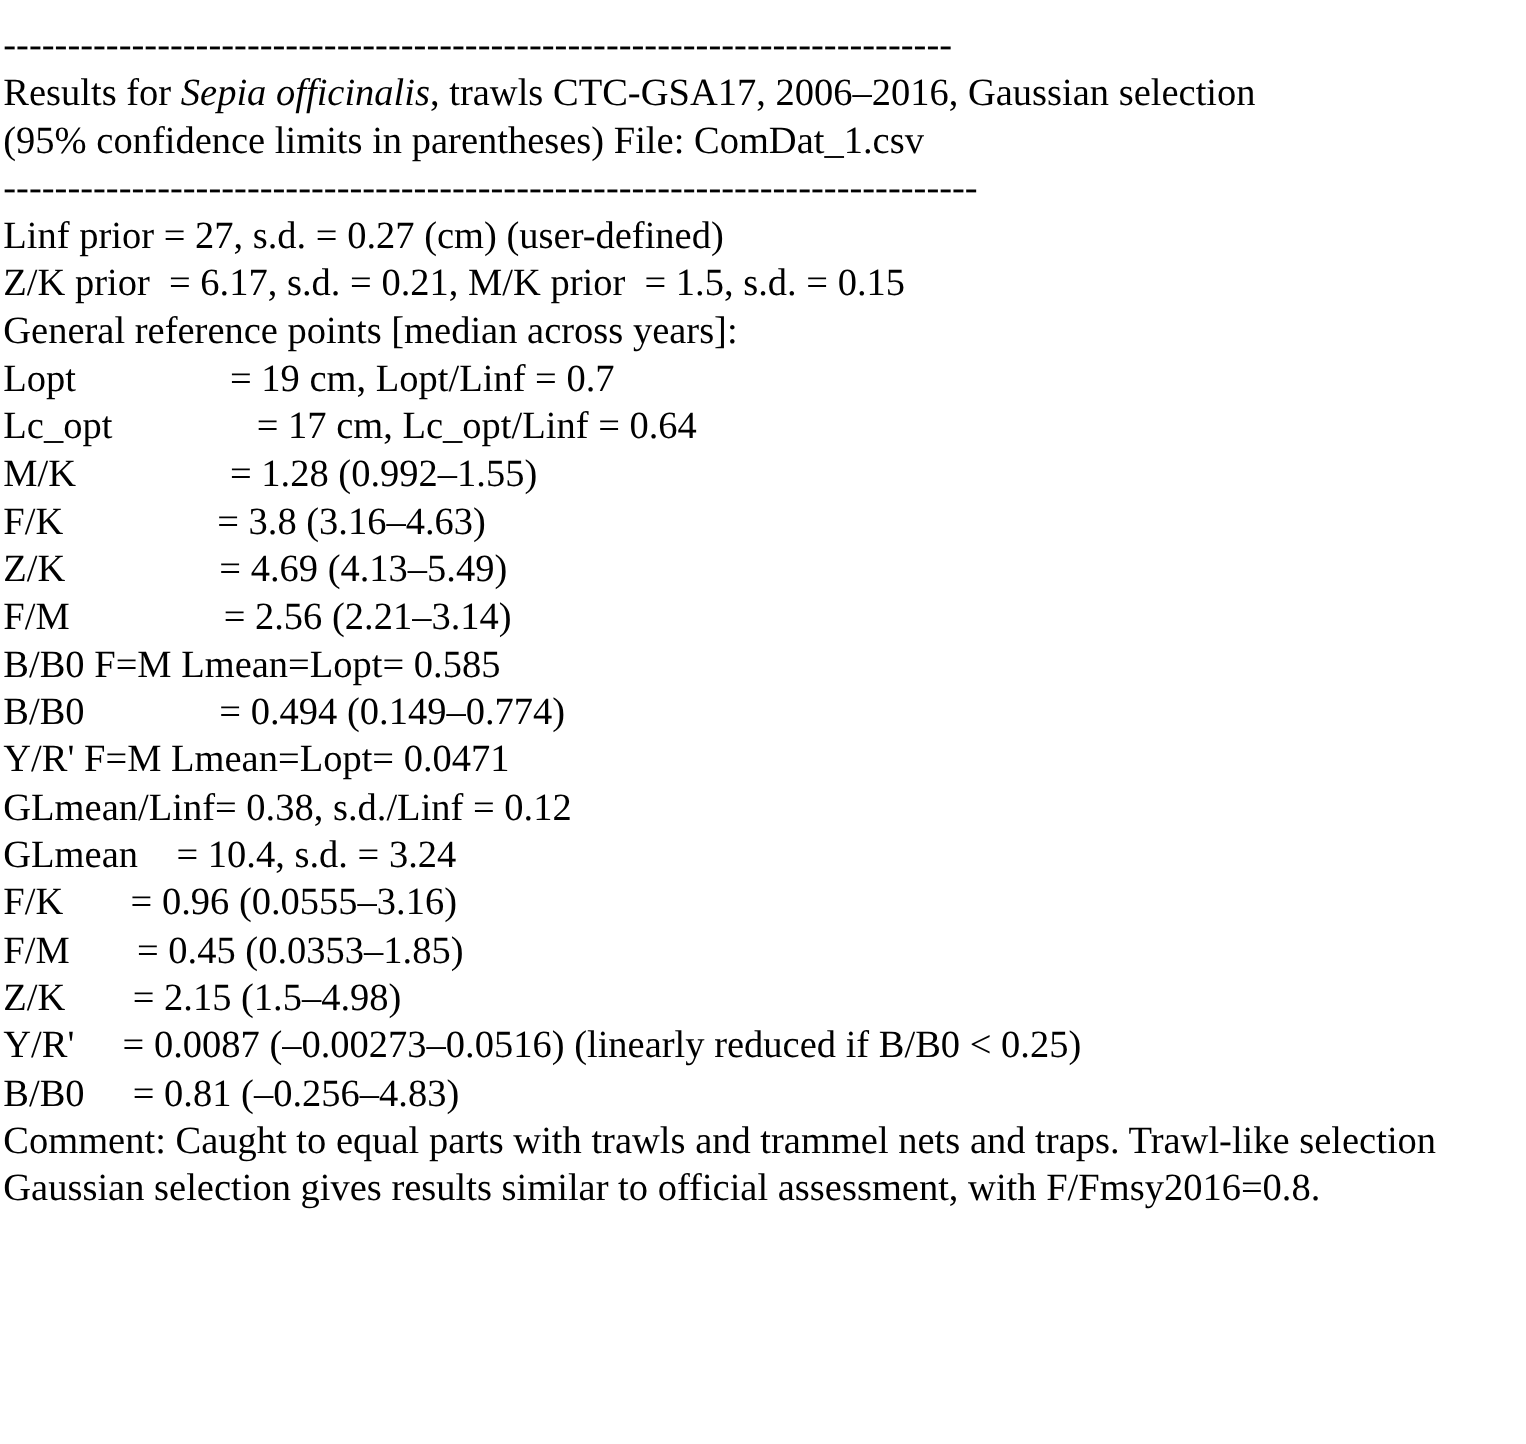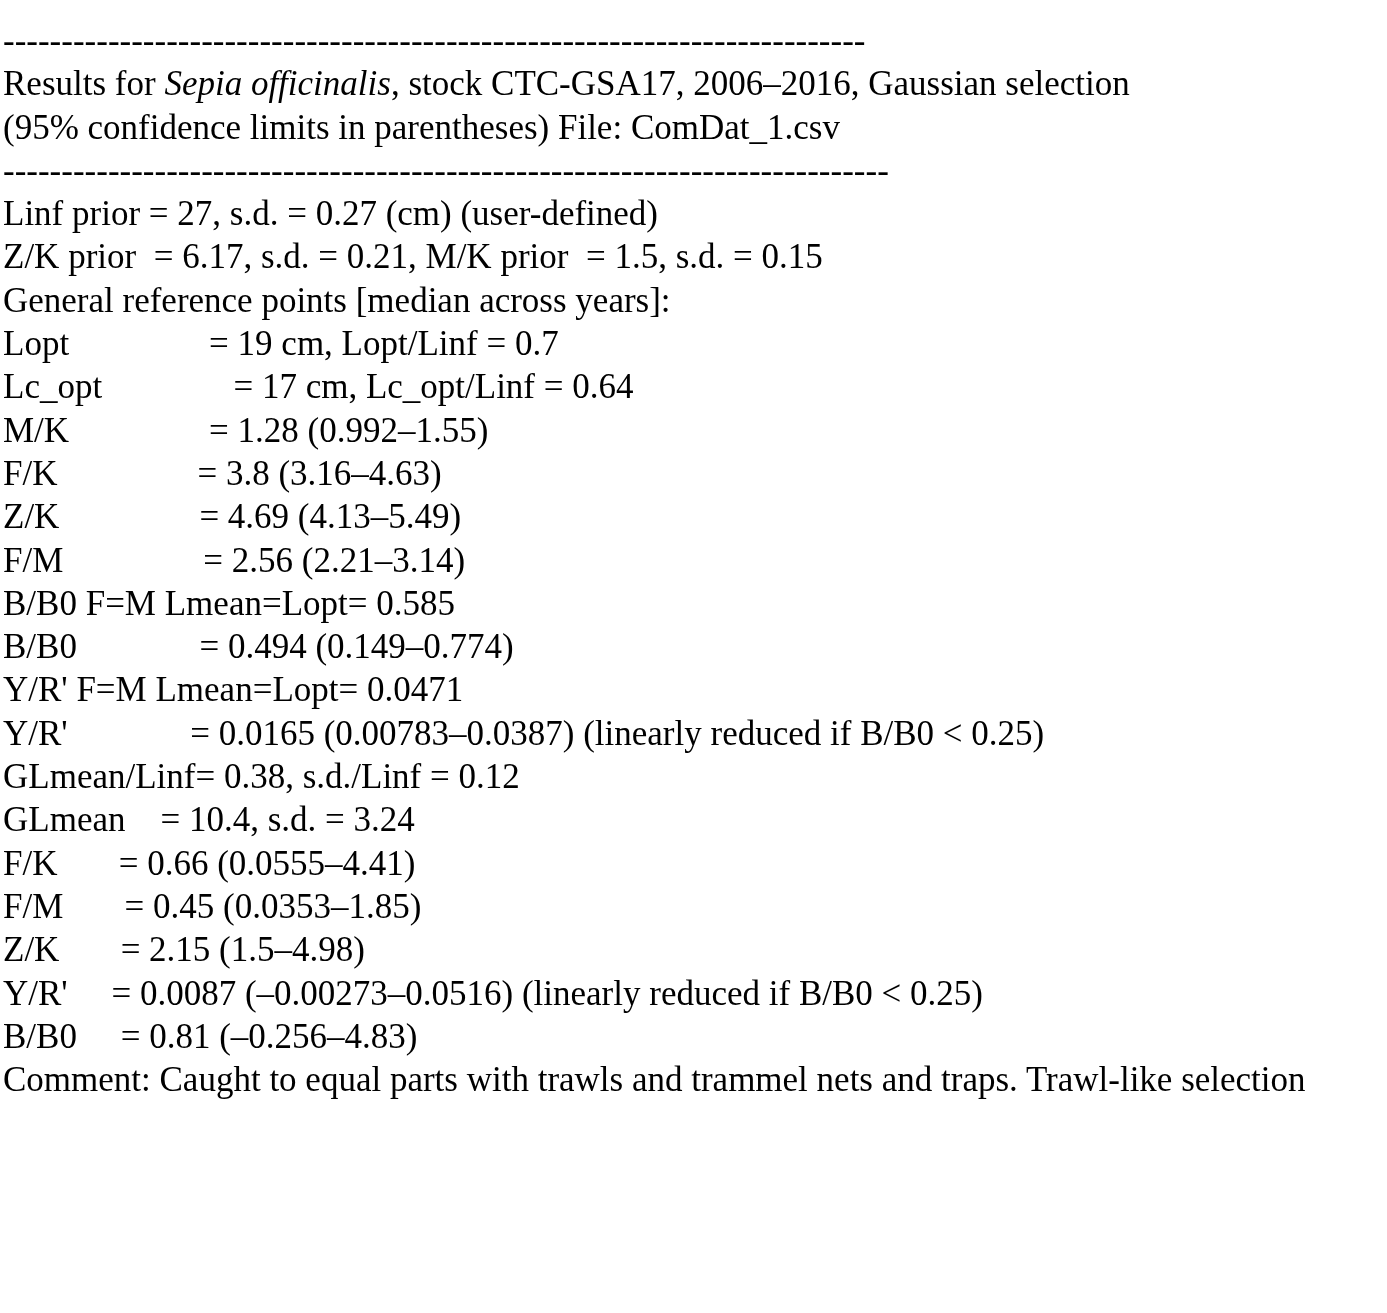--- a/index.html
+++ b/index.html
@@ -30,37 +30,37 @@
   }
   .b  { font-weight: normal; }
   .it { font-style: italic; }
   .divider { letter-spacing: 0px; }
 </style>
 </head>
 <body>
 
 <div class="report">
   <div class="ln divider">--------------------------------------------------------------------------</div>
-  <div class="ln"><span>Results for </span><span class="it">Sepia officinalis</span><span>, stock </span><span class="b">CTC-GSA17</span><span>, 2006–2016, Gaussian selection</span></div>
+  <div class="ln"><span>Results for </span><span class="it">Sepia officinalis</span><span>, trawls </span><span class="b">CTC-GSA17</span><span>, 2006–2016, Gaussian selection</span></div>
   <div class="ln">(95% confidence limits in parentheses) File: ComDat_1.csv</div>
   <div class="ln divider">----------------------------------------------------------------------------</div>
   <div class="ln">Linf prior = 27, s.d. = 0.27 (cm) (user-defined)</div>
   <div class="ln">Z/K prior  = 6.17, s.d. = 0.21, M/K prior  = 1.5, s.d. = 0.15</div>
   <div class="ln"><span class="b">General reference points</span><span> [median across years]:</span></div>
   <div class="ln">Lopt                = 19 cm, Lopt/Linf = 0.7</div>
   <div class="ln">Lc_opt               = 17 cm, Lc_opt/Linf = 0.64</div>
   <div class="ln">M/K                = 1.28 (0.992–1.55)</div>
   <div class="ln">F/K                = 3.8 (3.16–4.63)</div>
   <div class="ln">Z/K                = 4.69 (4.13–5.49)</div>
   <div class="ln">F/M                = 2.56 (2.21–3.14)</div>
   <div class="ln">B/B0 F=M Lmean=Lopt= 0.585</div>
   <div class="ln">B/B0              = 0.494 (0.149–0.774)</div>
   <div class="ln">Y/R' F=M Lmean=Lopt= 0.0471</div>
-  <div class="ln">Y/R'              = 0.0165 (0.00783–0.0387) (linearly reduced if B/B0 &lt; 0.25)</div>
   <div class="ln">GLmean/Linf= 0.38, s.d./Linf = 0.12</div>
   <div class="ln">GLmean    = 10.4, s.d. = 3.24</div>
-  <div class="ln">F/K       = 0.66 (0.0555–4.41)</div>
+  <div class="ln">F/K       = 0.96 (0.0555–3.16)</div>
   <div class="ln">F/M       = 0.45 (0.0353–1.85)</div>
   <div class="ln">Z/K       = 2.15 (1.5–4.98)</div>
   <div class="ln">Y/R'     = 0.0087 (–0.00273–0.0516) (linearly reduced if B/B0 &lt; 0.25)</div>
   <div class="ln">B/B0     = 0.81 (–0.256–4.83)</div>
   <div class="ln">Comment: Caught to equal parts with trawls and trammel nets and traps. Trawl-like selection</div>
+  <div class="ln">Gaussian selection gives results similar to official assessment, with F/Fmsy2016=0.8.</div>
 </div>
 
 </body></html>

